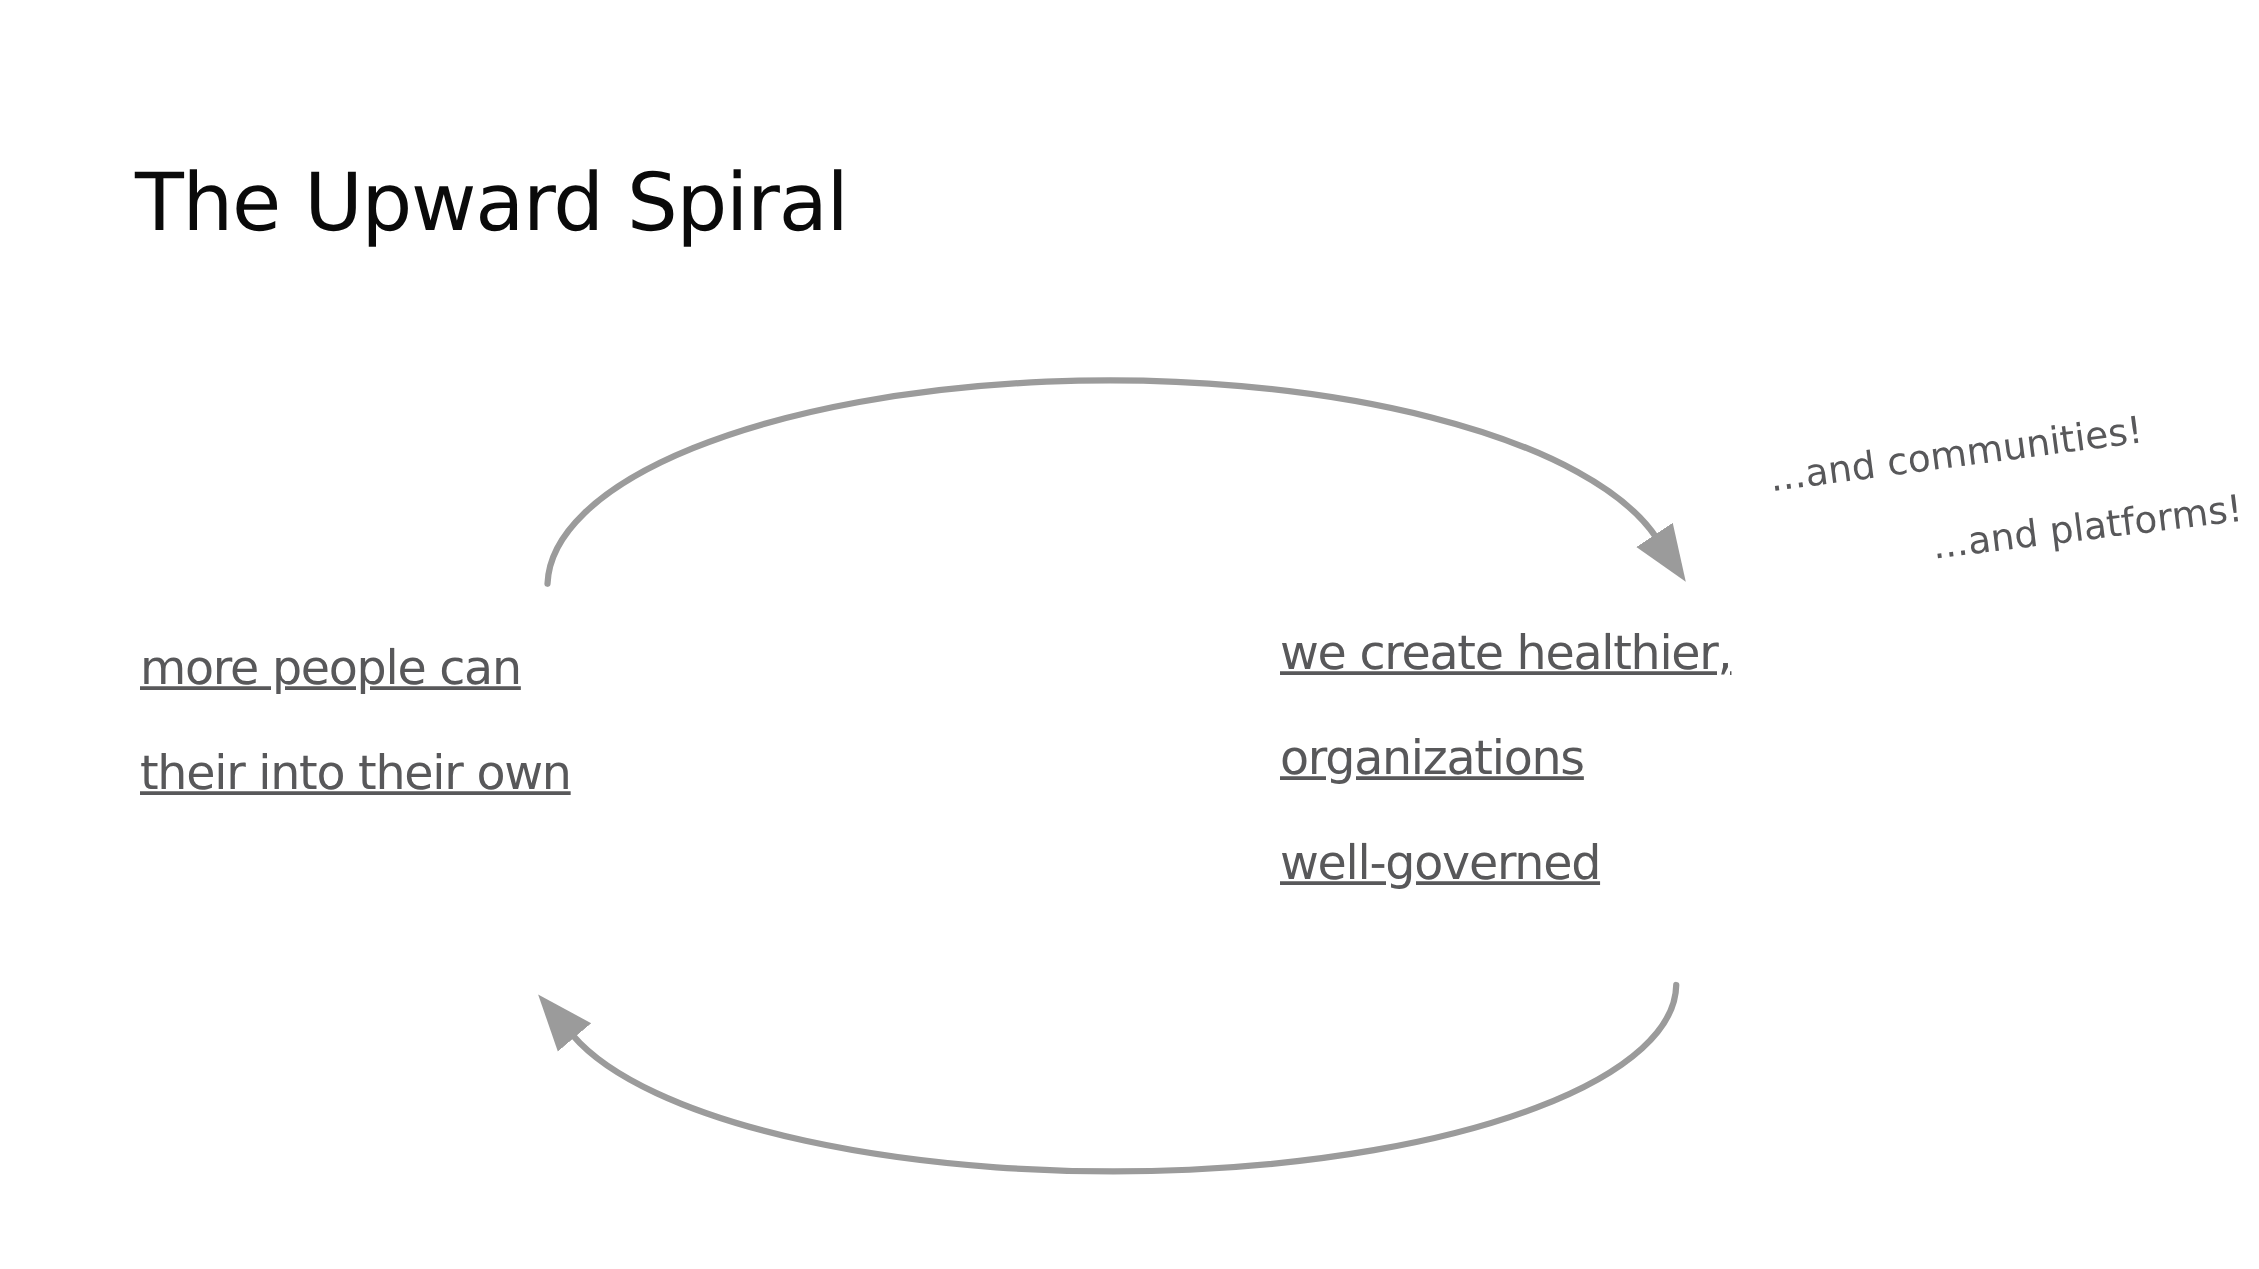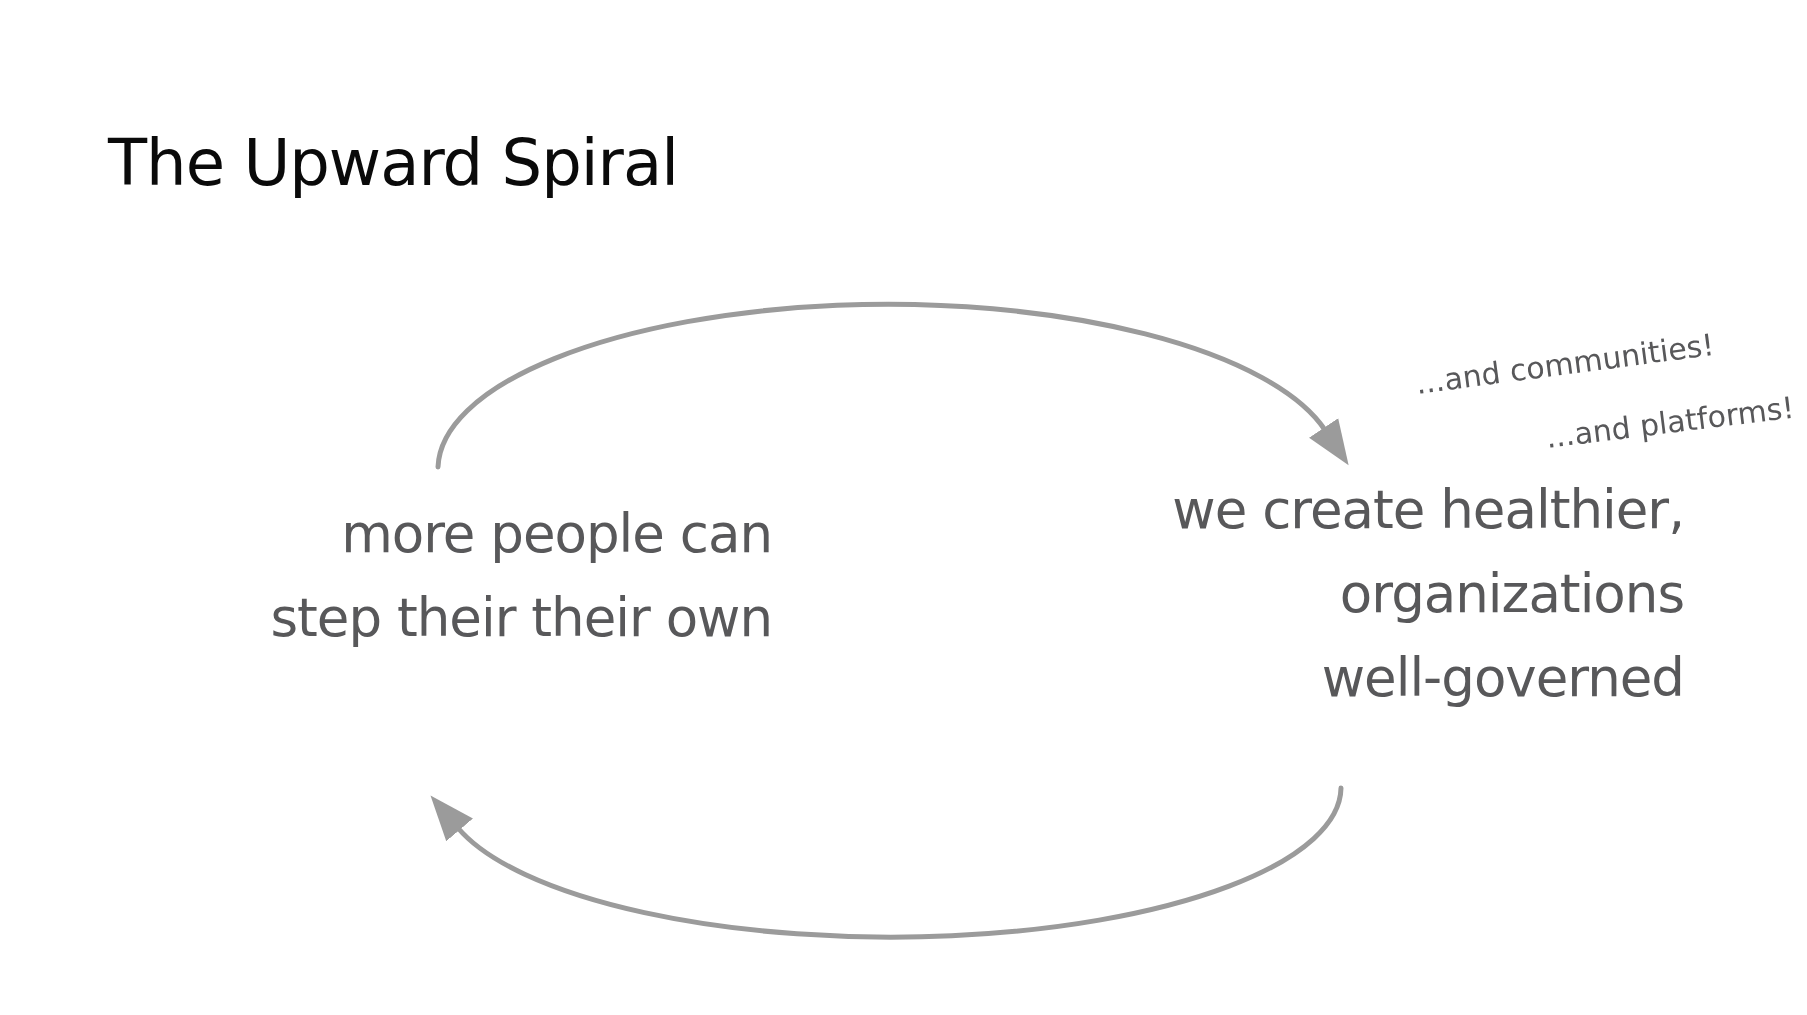--- a/index.html
+++ b/index.html
@@ -28,28 +28,29 @@
   .arrows-layer {
     position: absolute;
     left: 0;
     top: 0;
     width: 1807px;
     height: 1015px;
   }
   .node {
     position: absolute;
     width: 660px;
-    text-align: right;
+    text-align: left;
     color: #58585a;
-    font-size: 53px;
+    font-size: 38px;
     line-height: 84px;
     letter-spacing: -1px;
+    text-decoration: underline;
   }
   .node-left  { left: 112px;  top: 492px; }
-  .node-right { left: 1024px; top: 468px; }
+  .node-right { left: 1024px; top: 480px; }
   .annotation {
     position: absolute;
     color: #58585a;
     font-size: 30px;
     white-space: nowrap;
     transform-origin: 0 50%;
     letter-spacing: 0px;
   }
   .annotation-1 {
     left: 1416px;
@@ -74,21 +75,21 @@
       <marker id="ah" viewBox="0 0 10 7" refX="0.5" refY="3.5" markerWidth="10" markerHeight="8" orient="auto" markerUnits="strokeWidth">
         <path d="M0,0 L9,3.5 L0,7 Z" fill="#9b9b9b"></path>
       </marker>
     </defs>
     <path d="M 438 467 A 450 165 0 0 1 1325 430" fill="none" stroke="#9b9b9b" stroke-width="5" stroke-linecap="round" marker-end="url(#ah)"></path>
     <path d="M 1341 788 A 450 150 0 0 1 458 828" fill="none" stroke="#9b9b9b" stroke-width="5" stroke-linecap="round" marker-end="url(#ah)"></path>
   </svg>
 
   <div class="node node-left">
     <div>more people can</div>
-    <div>step their their own</div>
+    <div>their into their own</div>
   </div>
 
   <div class="node node-right">
     <div>we create healthier,</div>
     <div>organizations</div>
     <div>well-governed</div>
   </div>
 
   <div class="annotation annotation-1">...and communities!</div>
 

